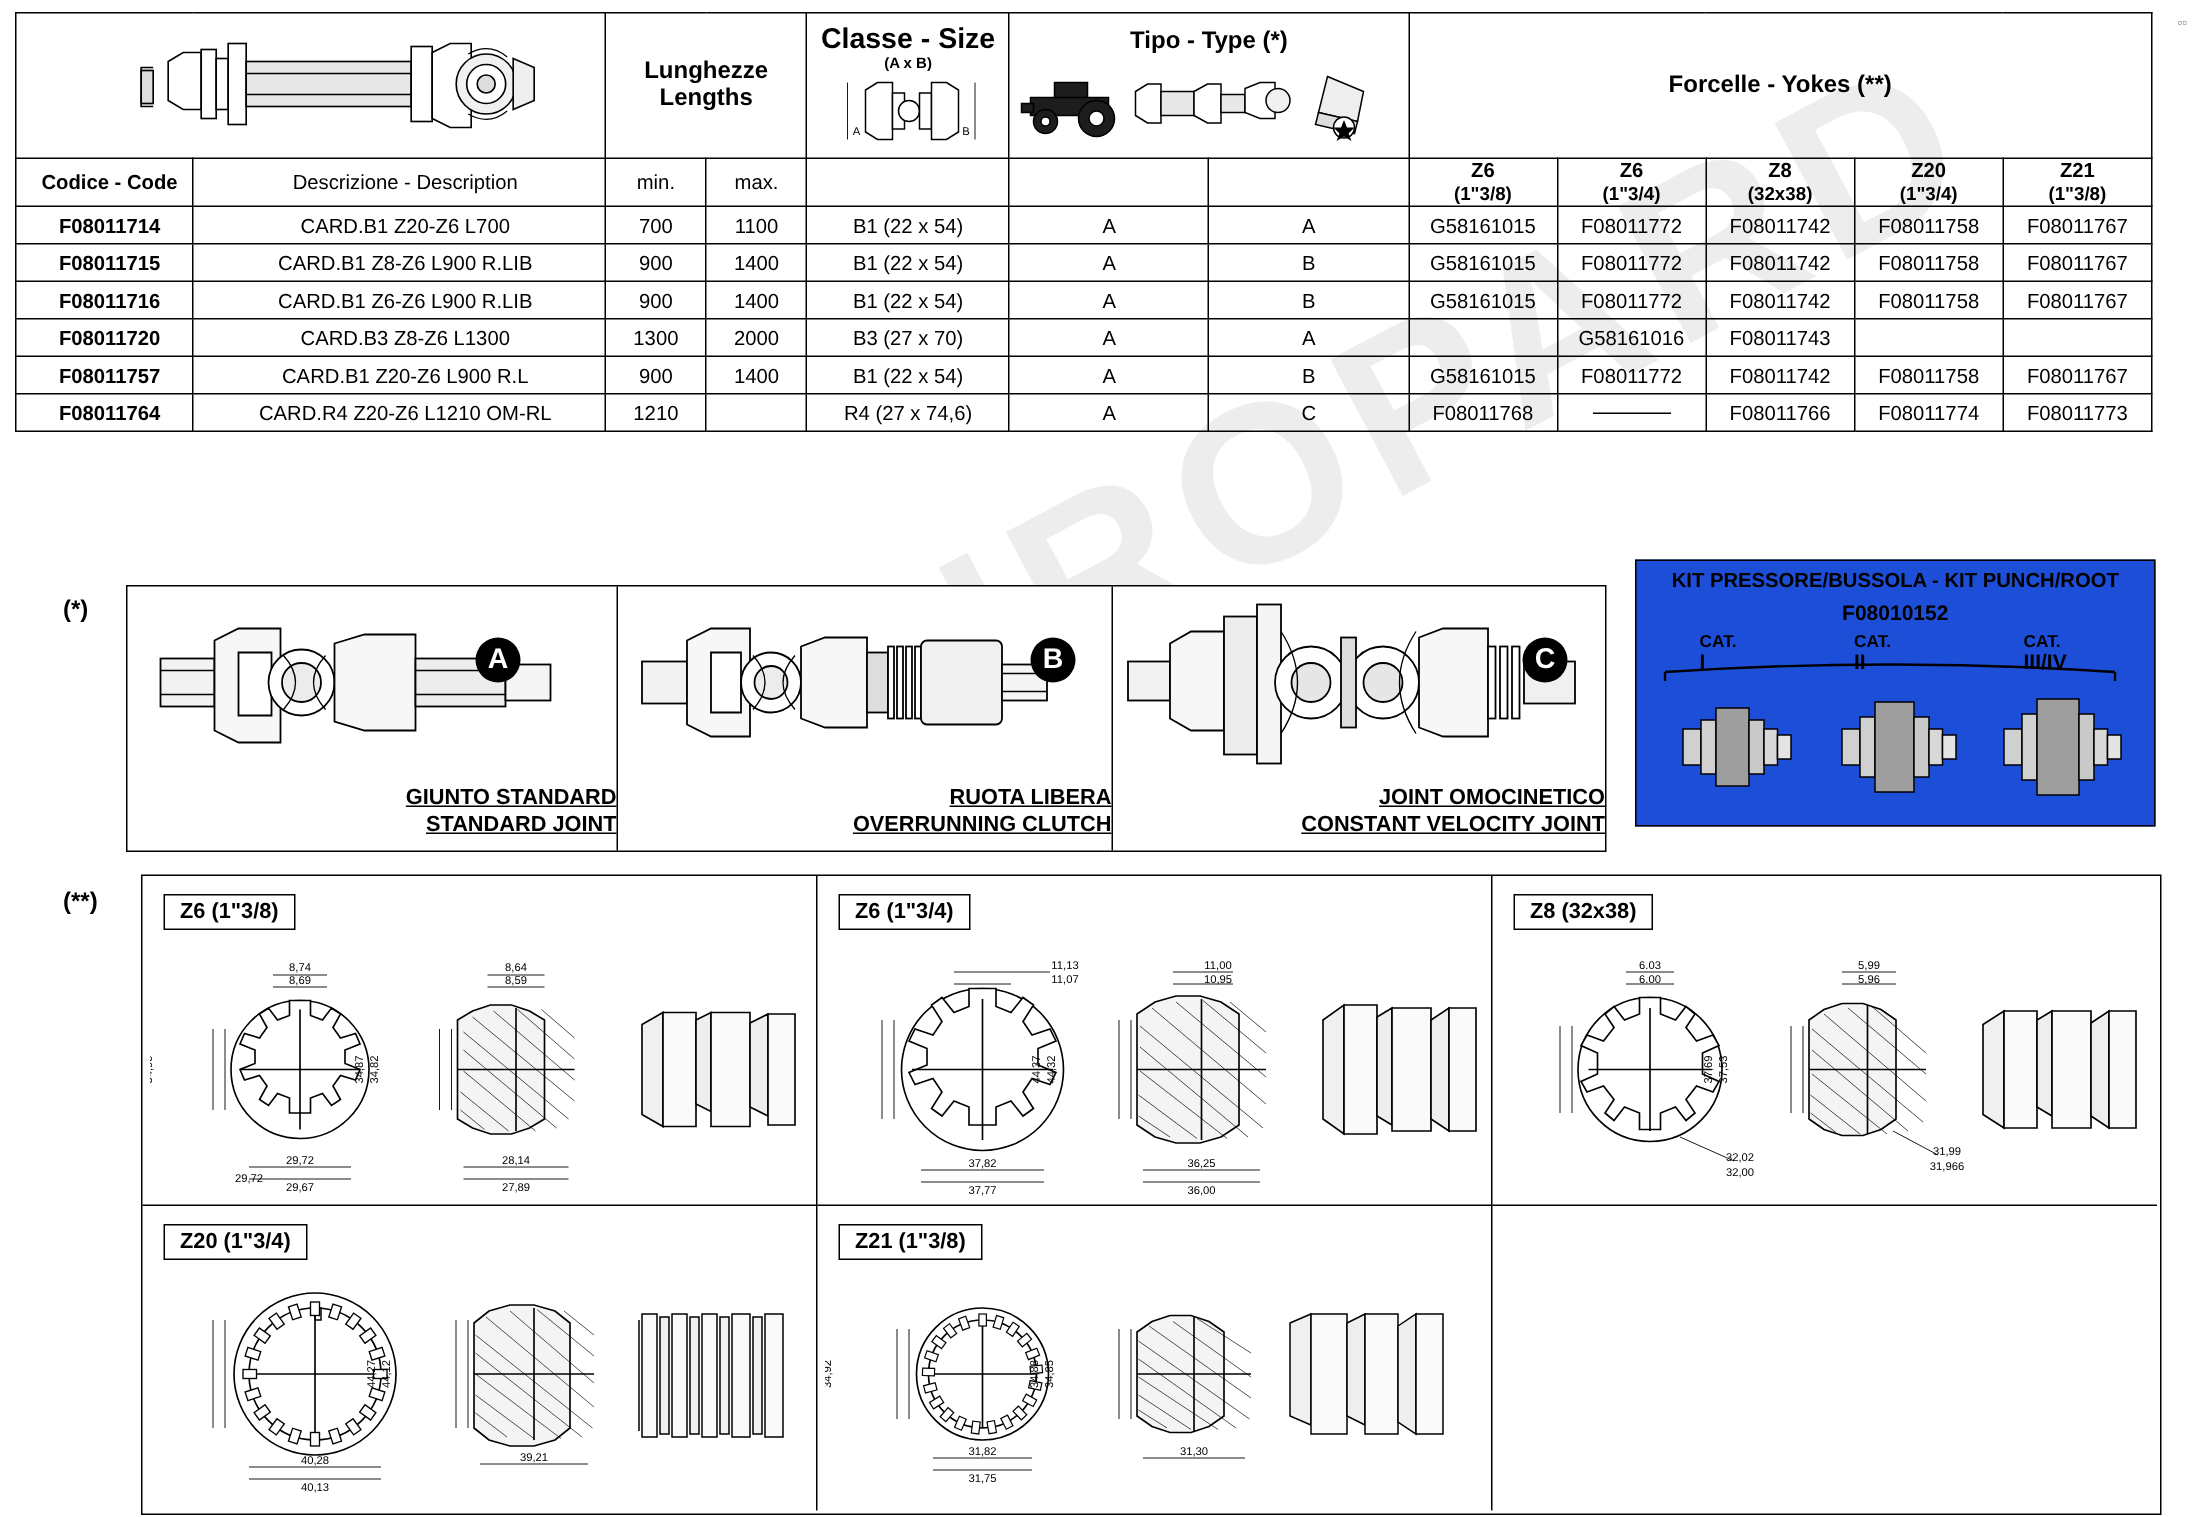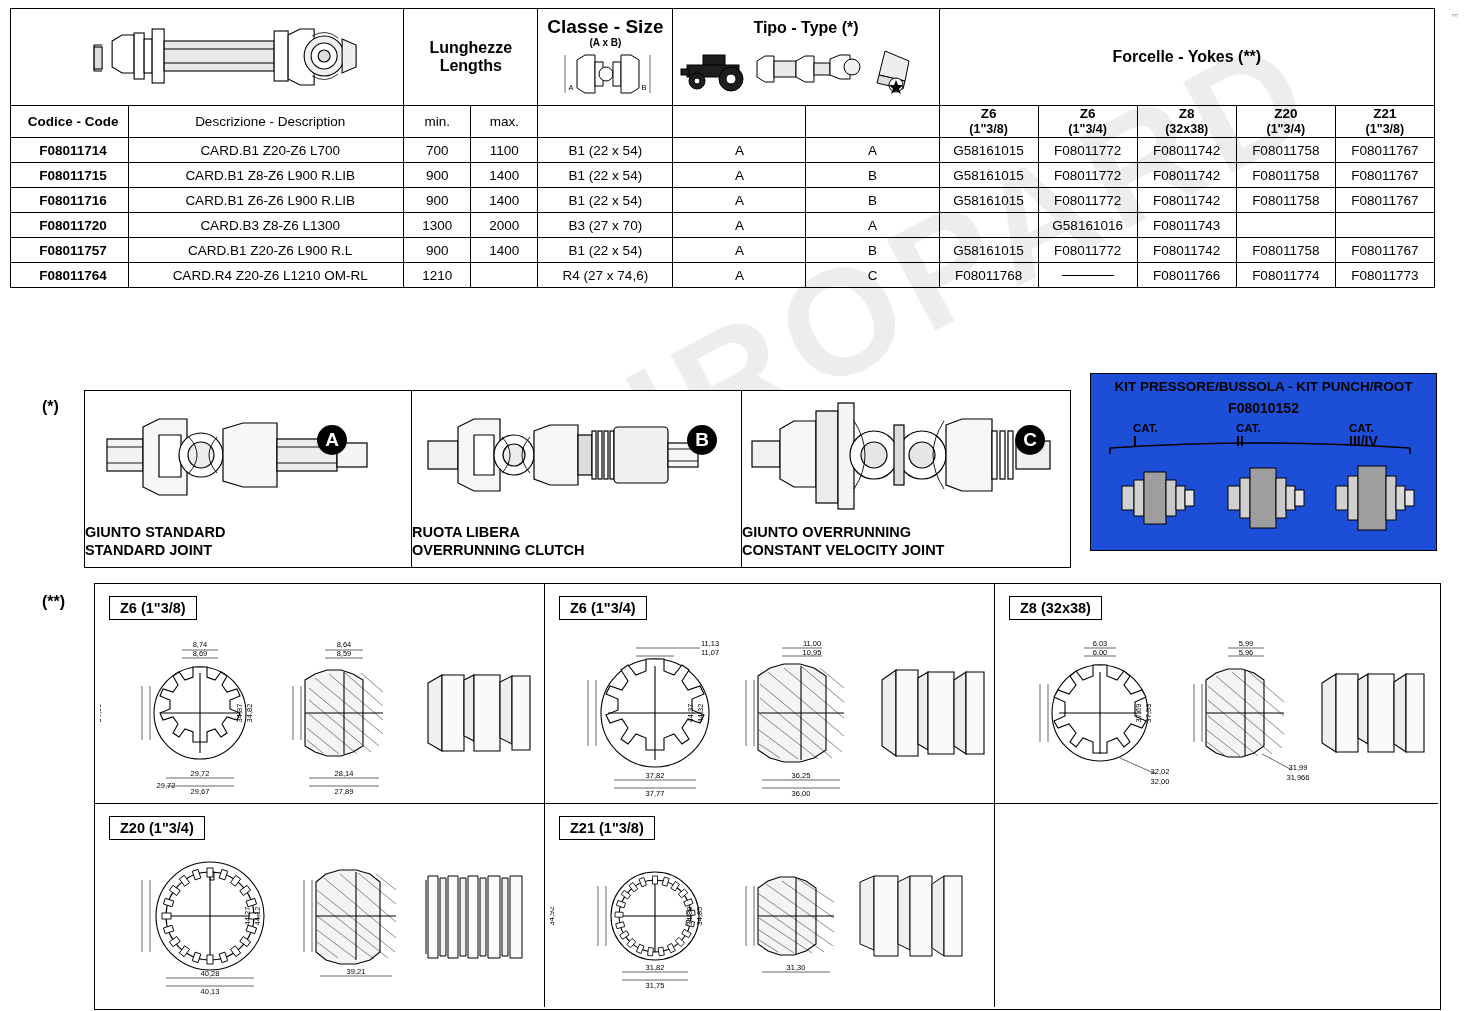--- a/index.html
+++ b/index.html
@@ -22,21 +22,21 @@
   .sub-z{font-size:14.5px;font-weight:bold;line-height:1.2;}
   .sub-z small{display:block;font-size:12.5px;font-weight:bold;}
 
   
   .shaft-wrap{display:block;width:100%;height:92px;}
   .star{position:absolute;left:42px;top:390px;font-size:16px;font-weight:bold;}
   .star2{position:absolute;left:42px;top:585px;font-size:16px;font-weight:bold;}
   .legend-box{position:absolute;left:84px;top:382px;width:985px;height:176px;border:1.6px solid #000;background:#fff;}
   .legend-cell{position:absolute;top:0;height:176px;}
   .legend-sep{position:absolute;top:0;width:0;border-left:1.5px solid #000;height:176px;}
-  .legend-label{position:absolute;bottom:8px;width:100%;text-align:left;font-size:14.5px;font-weight:bold;line-height:1.25;}
+  .legend-label{position:absolute;bottom:8px;width:100%;text-align:right;font-size:14.5px;font-weight:bold;line-height:1.25;text-decoration:underline;}
   .bigletter{position:absolute;width:30px;height:30px;border-radius:50%;background:#000;color:#fff;font-size:19px;font-weight:bold;text-align:center;line-height:30px;}
 
   .kit-box{position:absolute;left:1090px;top:365px;width:345px;height:176px;border:1.6px solid #000;background:#1d4ed8;}
   .kit-title{text-align:center;font-size:13.5px;font-weight:bold;margin-top:5px;}
   .kit-code{text-align:center;font-size:14px;font-weight:bold;margin-top:6px;}
   .cat-lbl{position:absolute;font-size:11.5px;font-weight:bold;text-align:left;line-height:1.05;}
 
   
   .yokes{position:absolute;left:94px;top:575px;width:1345px;height:425px;border:1.6px solid #000;}
   .ycell{position:absolute;border-right:1.5px solid #000;border-bottom:1.5px solid #000;box-sizing:border-box;}
@@ -351,21 +351,21 @@
           </g>
           <rect x="268" y="46" width="34" height="28" fill="#f0f0f0"></rect>
         </g>
         <g stroke="#000" stroke-width="0.9" fill="none">
           <path d="M106 26 q 22 34 0 68"></path>
           <path d="M196 26 q -22 34 0 68"></path>
         </g>
       </svg>
       <div class="bigletter" style="left:273px;top:34px">C</div>
       <div class="legend-label">
-        <span>GIUNTO OVERRUNNING</span><br>
+        <span>JOINT OMOCINETICO</span><br>
         <span>CONSTANT VELOCITY JOINT</span>
       </div>
     </div>
   </div>
 
   <div class="kit-box">
     <div class="kit-title">KIT PRESSORE/BUSSOLA - KIT PUNCH/ROOT</div>
     <div class="kit-code">F08010152</div>
 
     <div class="cat-lbl" style="left:42px;top:48px;width:50px">

